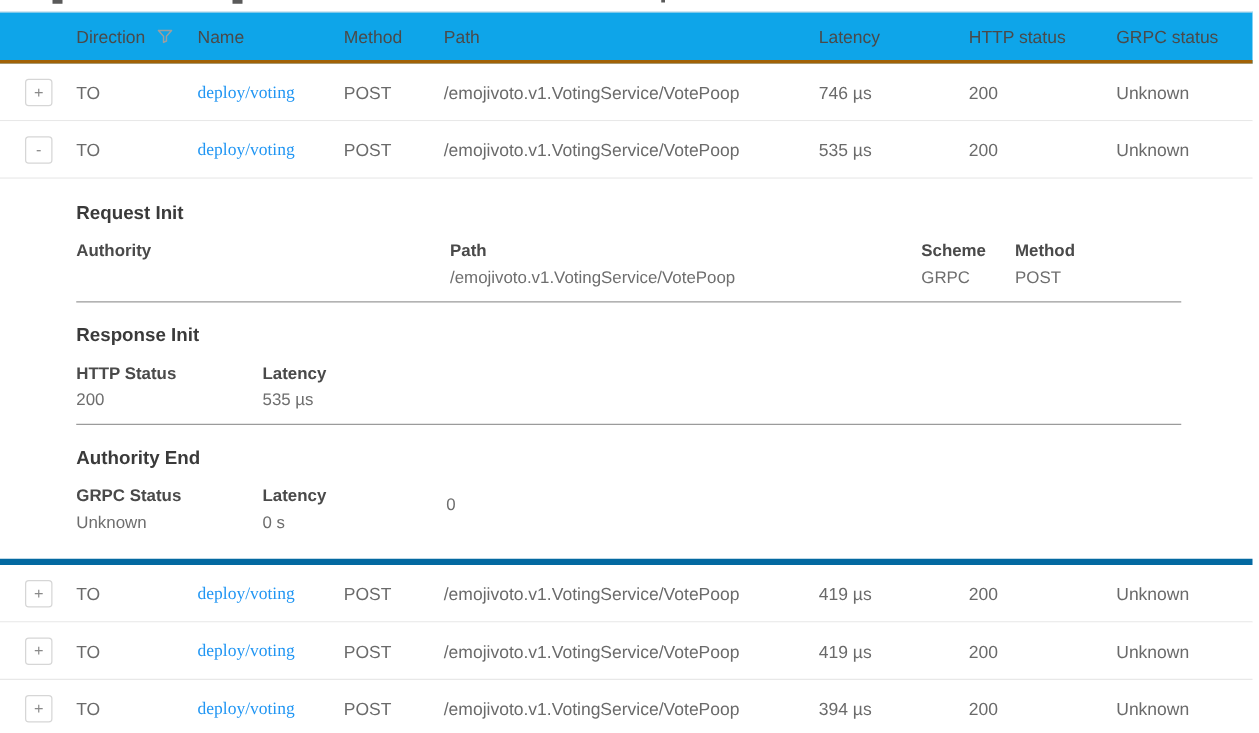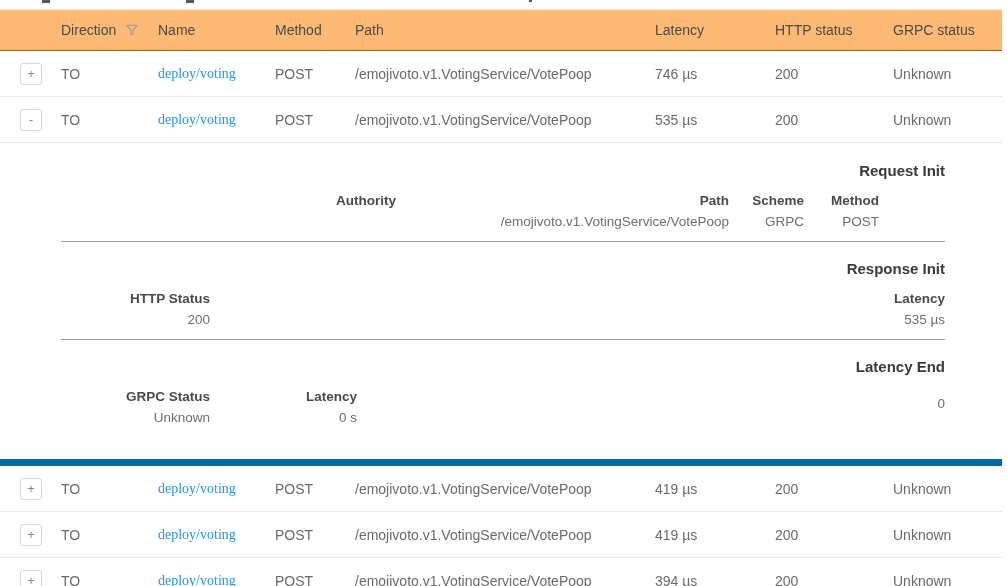--- a/index.html
+++ b/index.html
@@ -13,52 +13,52 @@
   .frag { position:absolute; top:0; height:3px; background:#5a5a5a; }
   .frag.f1 { left:42px;  width:8px; }
   .frag.f2 { left:186px; width:8px; }
   .frag.f3 { left:529px; width:3px; height:2px; }
 
   
   .grid { display:grid;
           grid-template-columns:61px 97px 117px 80px 300px 120px 118px 1fr;
           align-items:center; }
 
-  .header-row { height:42px; background:#fdba74;
-                border-top:1px solid #ececec; border-bottom:1px solid #a16207;
+  .header-row { height:42px; background:#0ea5e9;
+                border-top:1px solid #ececec; border-bottom:3px solid #a16207;
                 color:#4a4a4a; font-size:14px; }
   .header-cell { display:flex; align-items:center; gap:9px; }
 
   .filter-btn { display:inline-flex; align-items:center; cursor:pointer; }
 
   .row { height:46px; border-bottom:1px solid #e8e8e8; background:#ffffff;
          color:#6a6a6a; font-size:14px; }
 
   .expand-cell { padding-left:20px; }
   .expand-btn { width:22px; height:22px; border:1px solid #d6d6d6; border-radius:3px;
                 background:#ffffff; color:#8a8a8a; font-size:13px; line-height:20px;
                 text-align:center; cursor:pointer; font-family:"Liberation Sans",sans-serif; }
 
   .link { color:#2196f3; text-decoration:none; cursor:pointer;font-family:Liberation Serif, serif; }
 
   
-  .detail { padding:0 57px 12px 61px; border-bottom:7px solid #0369a1; background:#ffffff;text-align:right; }
+  .detail { padding:0 57px 0 61px; border-bottom:5px solid #0369a1; background:#ffffff; }
   .section { }
   .section.divided { border-bottom:1px solid #9b9b9b; padding-bottom:12px; }
   .section-title { font-size:15px; line-height:16px; font-weight:700; color:#3a3a3a; }
   .s1 .section-title { padding-top:20px; }
   .s2 .section-title, .s3 .section-title { padding-top:19px; }
   .fields { display:flex; margin-top:15px; }
   .field-label { font-size:13.5px; line-height:14px; font-weight:700; color:#4a4a4a; }
   .field-value { font-size:13.5px; line-height:14px; color:#6e6e6e; margin-top:7px; }
   .s3 { padding-bottom:22px; }
 
   
-  .fw-authority { width:299px;margin-left:36px; } .fw-path { width:333px; }
-  .fw-scheme { width:75px; }   .fw-method { width:75px; }  .fw-tls { flex:1; }
+  .fw-authority { width:299px; } .fw-path { width:333px; }
+  .fw-scheme { width:75px;margin-left:44px; }   .fw-method { width:75px; }  .fw-tls { flex:1; }
   .fw-httpstatus { width:149px; } .fw-latency2 { flex:1; }
   .fw-grpcstatus { width:149px; } .fw-latency3 { width:147px; } .fw-rlen { flex:1; }
 </style>
 </head>
 <body>
 
 <div class="table">
 
   <div class="top-strip">
     <div class="frag f1"></div>
@@ -141,21 +141,21 @@
           <div class="field-value">200</div>
         </div>
         <div class="fw-latency2">
           <div class="field-label">Latency</div>
           <div class="field-value">535 µs</div>
         </div>
       </div>
     </div>
 
     <div class="section s3">
-      <div class="section-title">Latency End</div>
+      <div class="section-title">Authority End</div>
       <div class="fields">
         <div class="fw-grpcstatus">
           <div class="field-label">GRPC Status</div>
           <div class="field-value">Unknown</div>
         </div>
         <div class="fw-latency3">
           <div class="field-label">Latency</div>
           <div class="field-value">0 s</div>
         </div>
         <div class="fw-rlen">

